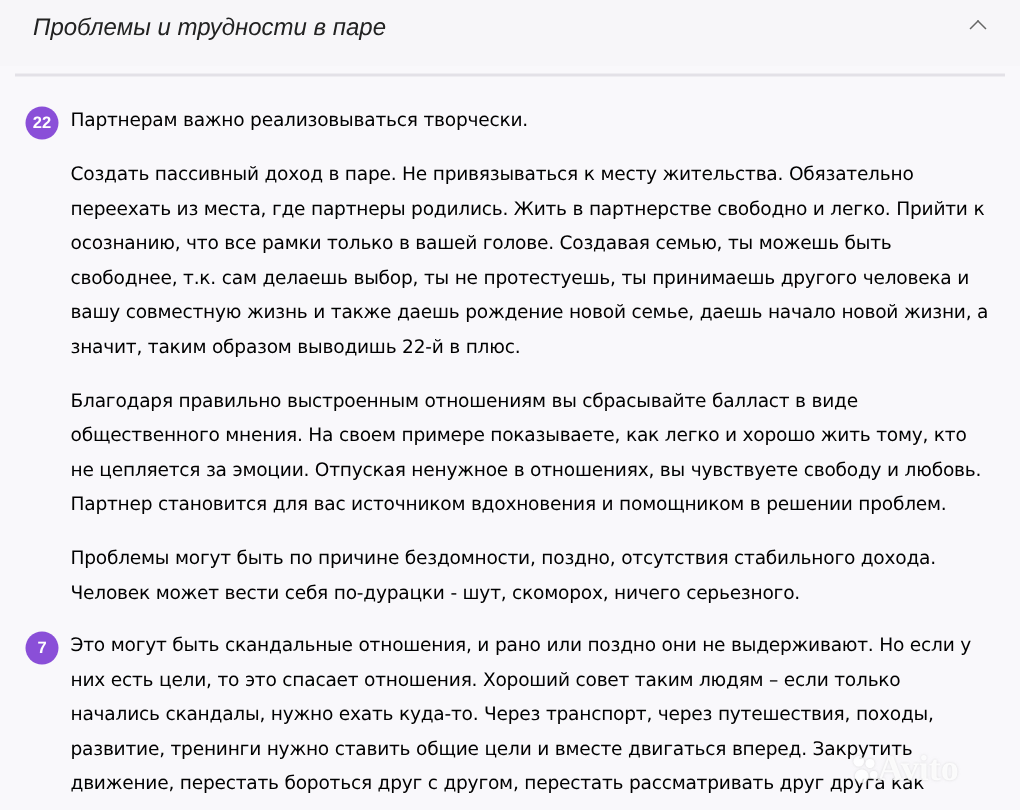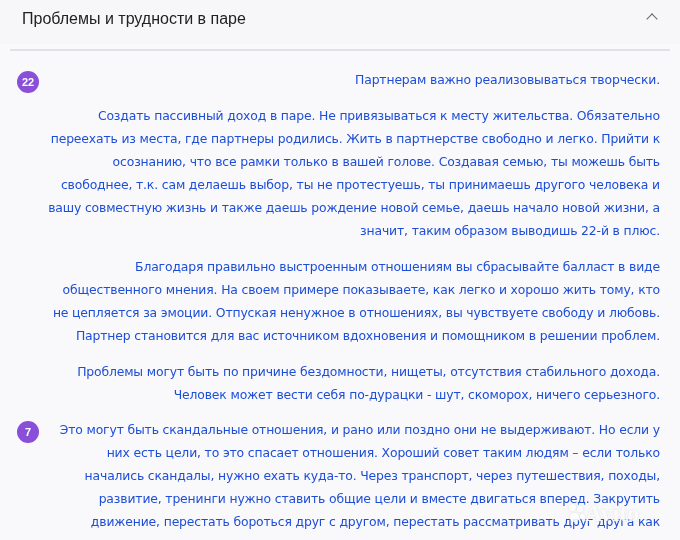--- a/index.html
+++ b/index.html
@@ -6,20 +6,21 @@
   body {
     width:680px; height:540px; overflow:hidden;
     background:#f9f8fb;
     font-family:"DejaVu Sans", sans-serif;
     color:#2b2b2b;
     position:relative;
   }
   .header {
     position:absolute; left:0; top:0; width:680px; height:44px;
     background:#f7f6f9;
+    font-style:italic;
   }
   .header-title {
     position:absolute; left:22px; top:10px;
     font-family:"Liberation Sans", sans-serif;
     font-size:16px; color:#222;
   }
   .chevron {
     position:absolute; right:24px; top:15px;
     width:7px; height:7px;
     border-left:1.4px solid #666; border-top:1.4px solid #666;
@@ -34,22 +35,21 @@
   .badge {
     position:absolute; left:17px; top:3px;
     width:22px; height:22px; border-radius:50%;
     background:#8a4fd8; color:#fff;
     font-family:"Liberation Sans", sans-serif; font-weight:bold;
     font-size:11px; line-height:22px; text-align:center;
   }
   p {
     margin:0 0 13px 0;
     font-size:12.4px; line-height:23px; letter-spacing:-0.15px;
-    color:#1d4ed8;
-    text-align:right;
+    color:#000000;
   }
   .block2 { margin-top:-1px; }
   .watermark {
     position:absolute; left:585px; top:500px;
     font-family:Liberation Serif, serif; font-weight:bold;
     font-size:24px; color:rgba(255,255,255,0.85);
     text-shadow:0 0 2px rgba(200,200,200,0.6);
   }
   .wm-dots { position:absolute; left:-16px; top:4px; width:16px; height:20px; }
   .wm-dots span { position:absolute; border-radius:50%; background:rgba(255,255,255,0.85); box-shadow:0 0 2px rgba(190,190,190,0.6); }
@@ -62,21 +62,21 @@
   <span class="chevron"></span>
 </div>
 <div class="divider"></div>
 
 <div class="content">
   <div class="block">
     <span class="badge">22</span>
     <p>Партнерам важно реализовываться творчески.</p>
     <p>Создать пассивный доход в паре. Не привязываться к месту жительства. Обязательно переехать из места, где партнеры родились. Жить в партнерстве свободно и легко. Прийти к осознанию, что все рамки только в вашей голове. Создавая семью, ты можешь быть свободнее, т.к. сам делаешь выбор, ты не протестуешь, ты принимаешь другого человека и вашу совместную жизнь и также даешь рождение новой семье, даешь начало новой жизни, а значит, таким образом выводишь 22-й в плюс.</p>
     <p>Благодаря правильно выстроенным отношениям вы сбрасывайте балласт в виде общественного мнения. На своем примере показываете, как легко и хорошо жить тому, кто не цепляется за эмоции. Отпуская ненужное в отношениях, вы чувствуете свободу и любовь. Партнер становится для вас источником вдохновения и помощником в решении проблем.</p>
-    <p>Проблемы могут быть по причине бездомности, нищеты, отсутствия стабильного дохода. Человек может вести себя по-дурацки - шут, скоморох, ничего серьезного.</p>
+    <p>Проблемы могут быть по причине бездомности, поздно, отсутствия стабильного дохода. Человек может вести себя по-дурацки - шут, скоморох, ничего серьезного.</p>
   </div>
   <div class="block block2">
     <span class="badge">7</span>
     <p>Это могут быть скандальные отношения, и рано или поздно они не выдерживают. Но если у них есть цели, то это спасает отношения. Хороший совет таким людям – если только начались скандалы, нужно ехать куда-то. Через транспорт, через путешествия, походы, развитие, тренинги нужно ставить общие цели и вместе двигаться вперед. Закрутить движение, перестать бороться друг с другом, перестать рассматривать друг друга как врагов - как минимум союзников, как максимум - мирно относиться друг к другу. Понимать, что вы вместе для счастья, а не для разборок. Без общих целей, без движения вперед, если они не видят, как развивать дальше эти отношения, они выходят из этих отношений, причем выходят феерично, со скандалами, с разгромами, с претензиями, со спорами, доказательствами вины и правоты, не очень гармонично.</p>
   </div>
 </div>
 
 <div class="watermark">
   <div class="wm-dots">
     <span style="left:0;top:0;width:7px;height:7px;"></span>

